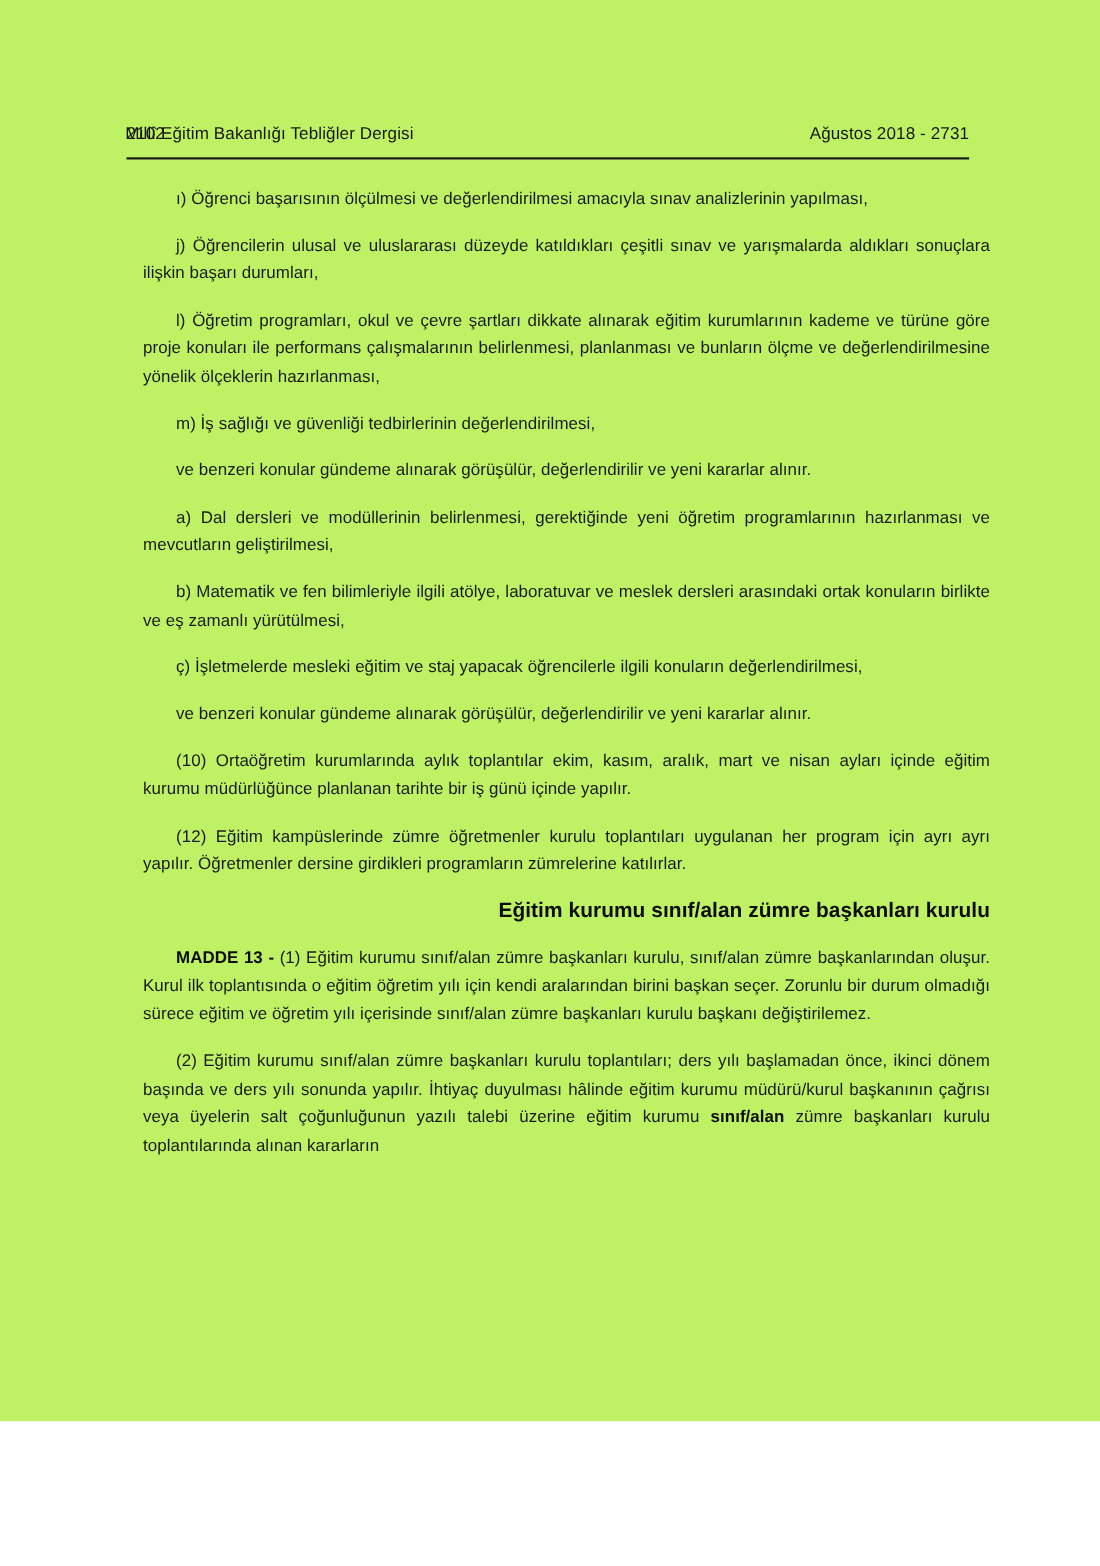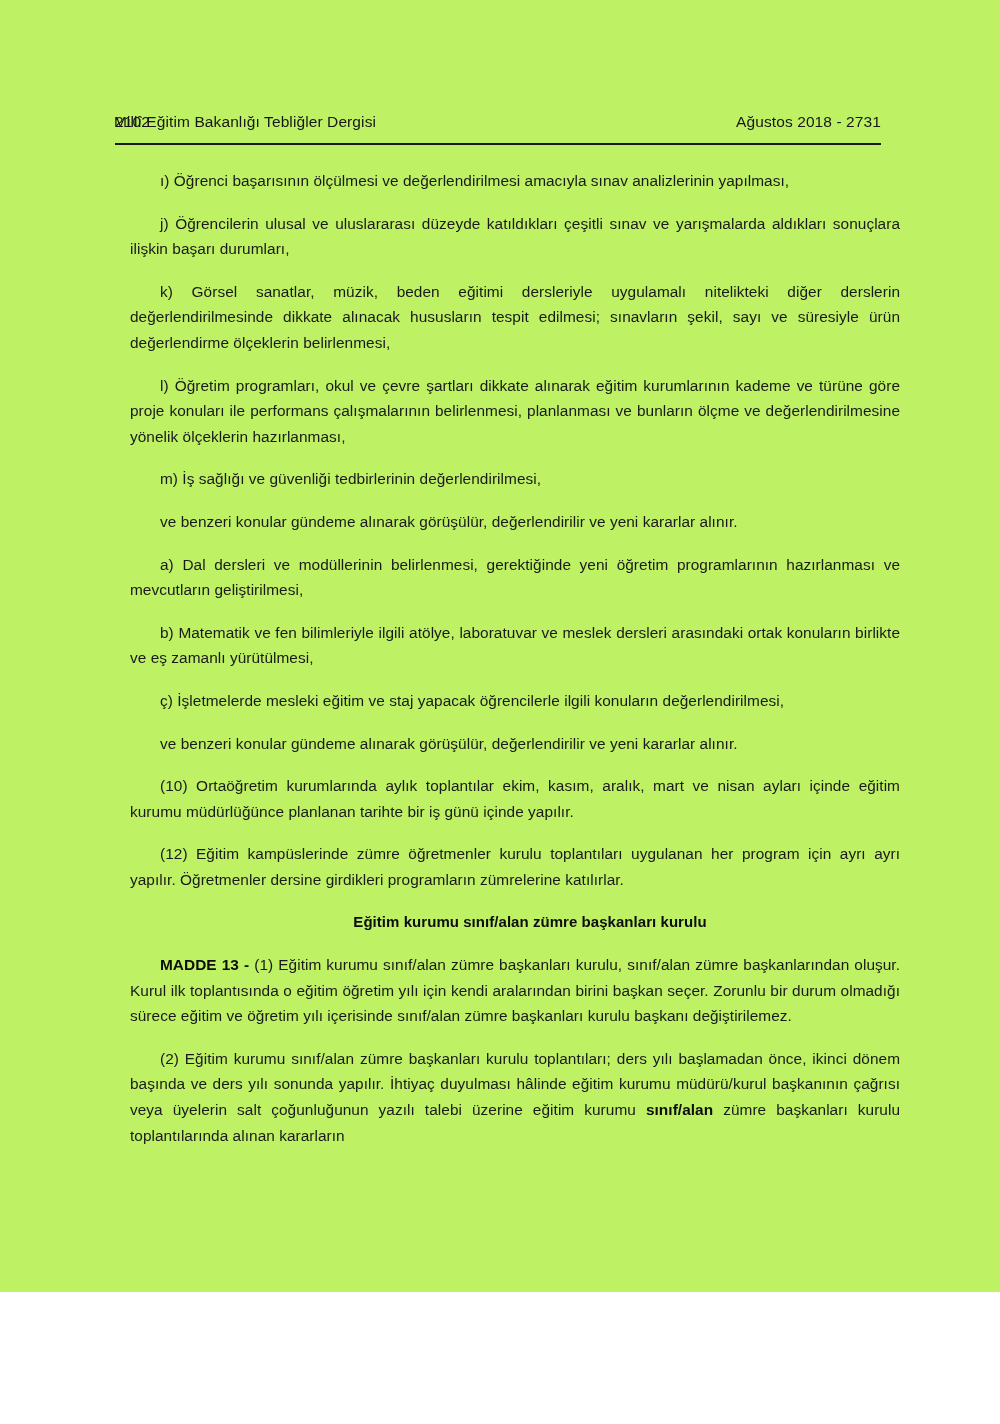--- a/index.html
+++ b/index.html
@@ -85,25 +85,25 @@
   h3.subhead + p.para {
     margin-top: 17px;
   }
 
   
   p.para { text-align-last: left; }
 
   h3.subhead {
     margin: 0;
     padding: 0;
-    font-size: 15px;
+    font-size: 19px;
     line-height: 25.6px;
     font-weight: bold;
     text-indent: 30px;
-    text-align: center;
+    text-align: right;
     color: #0d0d0d;
     letter-spacing: 0.05px;
   }
 
   h3.subhead + p.para { }
 
   b, strong { font-weight: bold; color: #0d0d0d; }
 
   
   p.para.flush { text-align: left; }
@@ -117,21 +117,20 @@
     <span class="folio">2102</span>
     <span class="journal-title">Millî Eğitim Bakanlığı Tebliğler Dergisi</span>
     <span class="issue">Ağustos 2018 - 2731</span>
   </div>
   <div class="header-rule"></div>
 
   <div class="body-column">
 
     <p class="para">ı) Öğrenci başarısının ölçülmesi ve değerlendirilmesi amacıyla sınav analizlerinin yapılması,</p>
     <p class="para">j) Öğrencilerin ulusal ve uluslararası düzeyde katıldıkları çeşitli sınav ve yarışmalarda aldıkları sonuçlara ilişkin başarı durumları,</p>
-    <p class="para">k) Görsel sanatlar, müzik, beden eğitimi dersleriyle uygulamalı nitelikteki diğer derslerin değerlendirilmesinde dikkate alınacak hususların tespit edilmesi; sınavların şekil, sayı ve süresiyle ürün değerlendirme ölçeklerin belirlenmesi,</p>
     <p class="para">l) Öğretim programları, okul ve çevre şartları dikkate alınarak eğitim kurumlarının kademe ve türüne göre proje konuları ile performans çalışmalarının belirlenmesi, planlanması ve bunların ölçme ve değerlendirilmesine yönelik ölçeklerin hazırlanması,</p>
     <p class="para flush">m) İş sağlığı ve güvenliği tedbirlerinin değerlendirilmesi,</p>
     <p class="para flush">ve benzeri konular gündeme alınarak görüşülür, değerlendirilir ve yeni kararlar alınır.</p>
     <p class="para">a) Dal dersleri ve modüllerinin belirlenmesi, gerektiğinde yeni öğretim programlarının hazırlanması ve mevcutların geliştirilmesi,</p>
     <p class="para">b) Matematik ve fen bilimleriyle ilgili atölye, laboratuvar ve meslek dersleri arasındaki ortak konuların birlikte ve eş zamanlı yürütülmesi,</p>
     <p class="para">ç) İşletmelerde mesleki eğitim ve staj yapacak öğrencilerle ilgili konuların değerlendirilmesi,</p>
     <p class="para flush">ve benzeri konular gündeme alınarak görüşülür, değerlendirilir ve yeni kararlar alınır.</p>
     <p class="para">(10) Ortaöğretim kurumlarında aylık toplantılar ekim, kasım, aralık, mart ve nisan ayları içinde eğitim kurumu müdürlüğünce planlanan tarihte bir iş günü içinde yapılır.</p>
     <p class="para">(12) Eğitim kampüslerinde zümre öğretmenler kurulu toplantıları uygulanan her program için ayrı ayrı yapılır. Öğretmenler dersine girdikleri programların zümrelerine katılırlar.</p>
 

